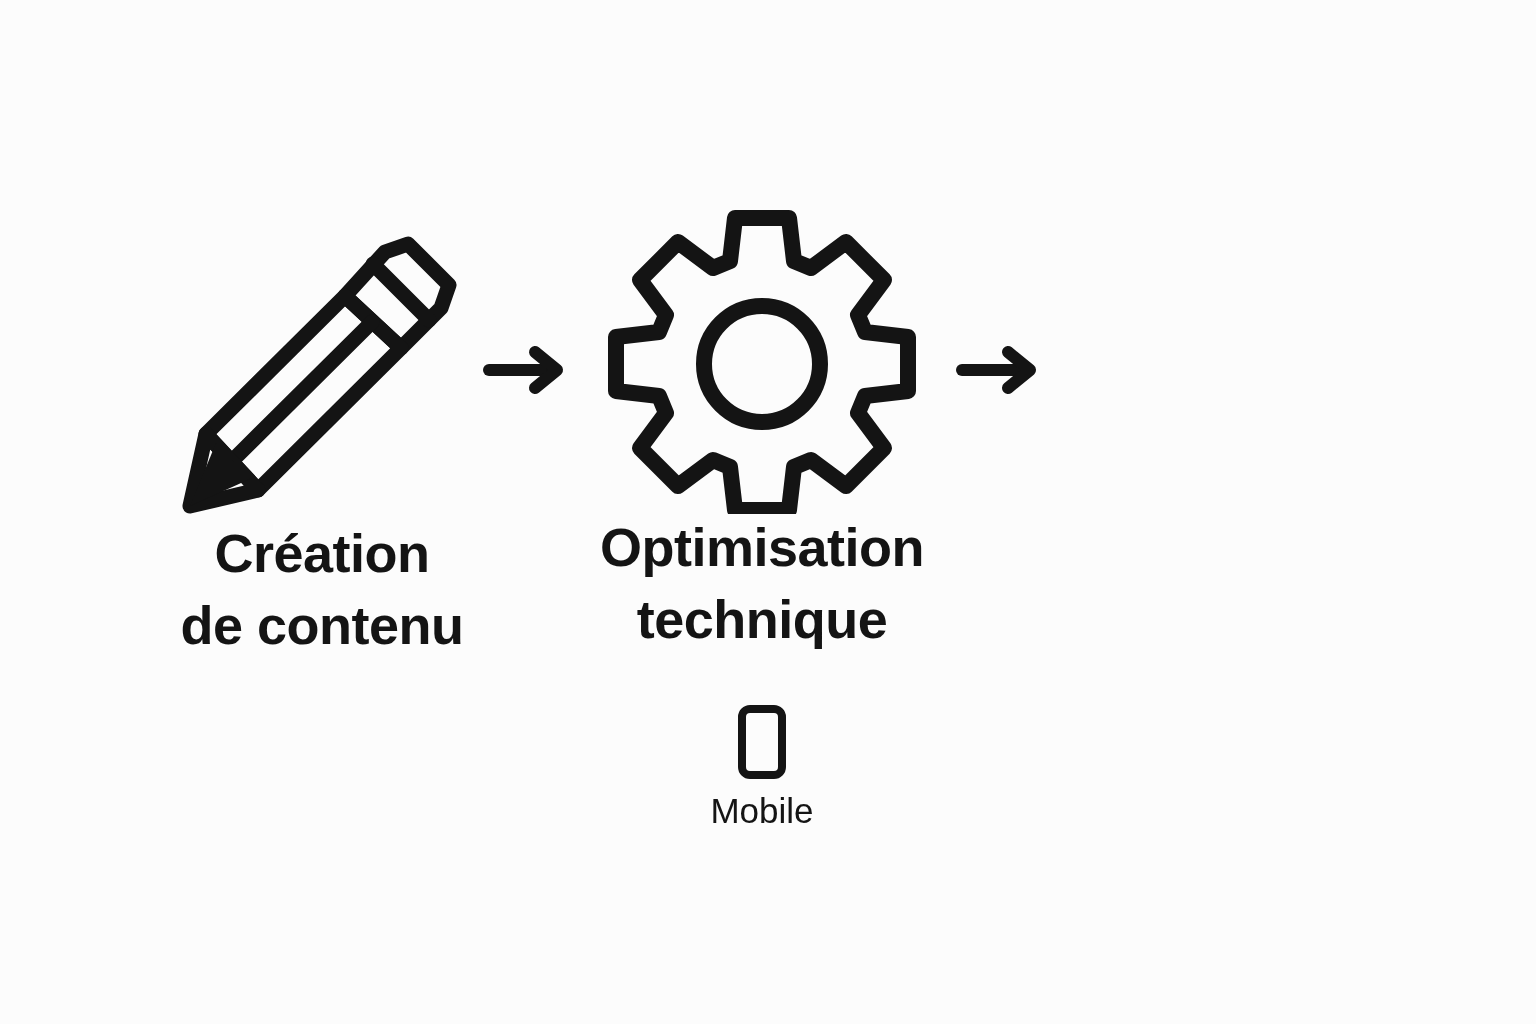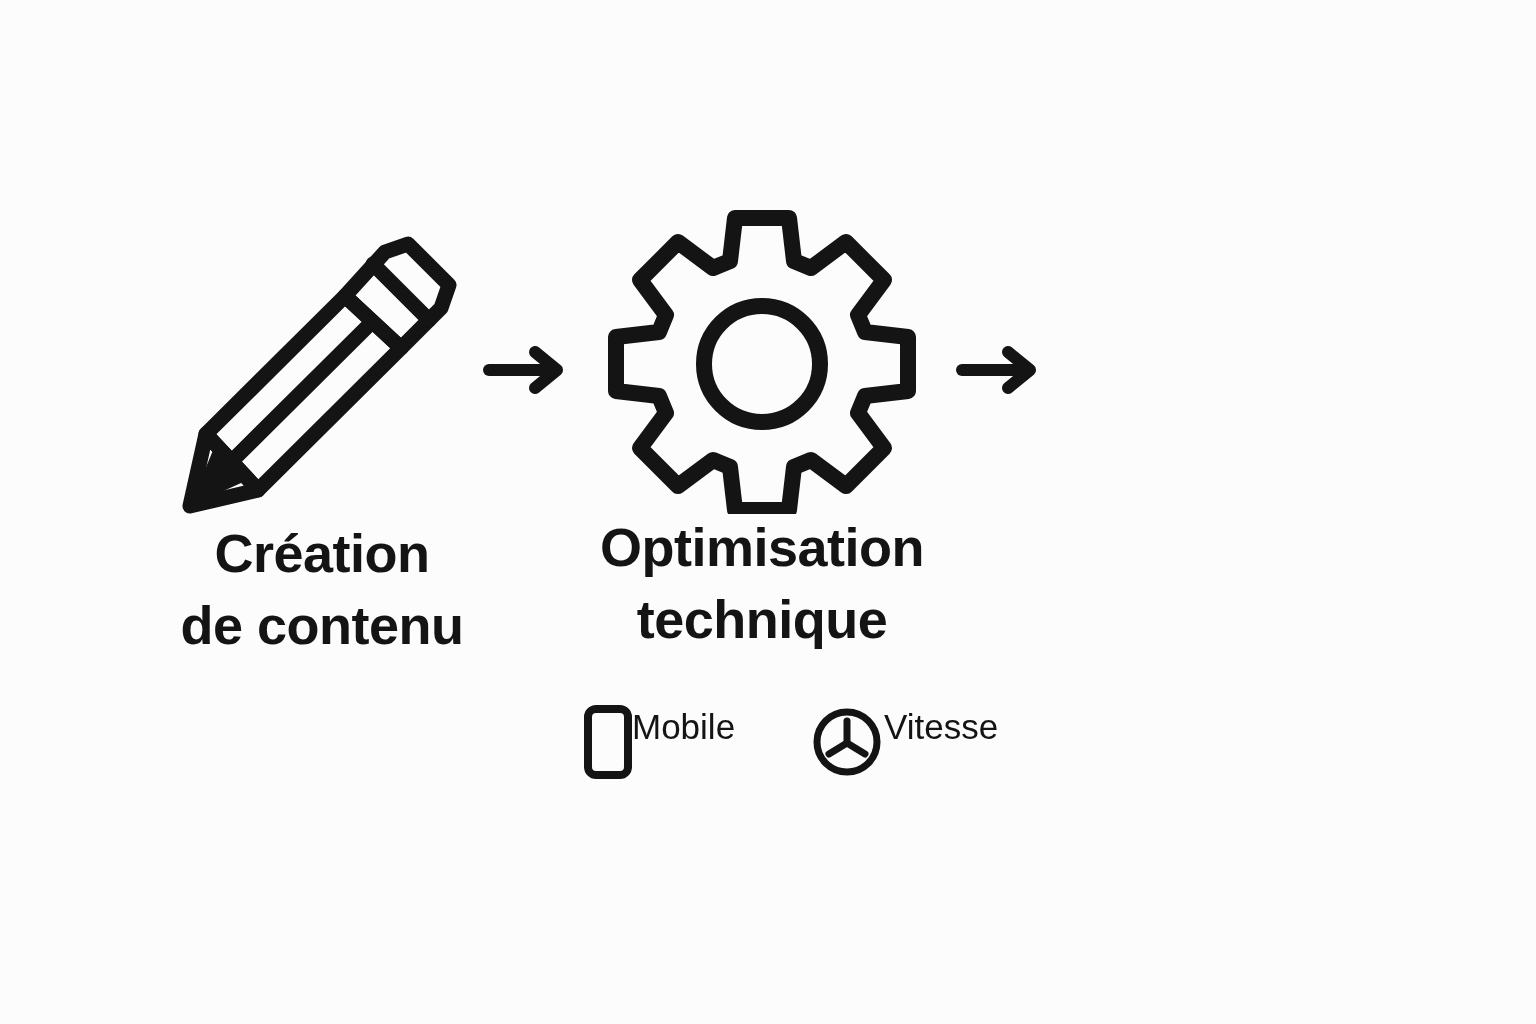--- a/index.html
+++ b/index.html
@@ -89,21 +89,22 @@
     position: absolute;
     left: 536px;
     top: 700px;
     width: 452px;
     display: flex;
     justify-content: center;
     gap: 96px;
   }
   .subfeature {
     display: flex;
-    align-items: flex-start;
+    flex-direction: column;
+    align-items: center;
     width: 130px;
   }
   .subfeature-icon {
     height: 84px;
     display: flex;
     align-items: center;
     justify-content: center;
   }
   .subfeature-label {
     margin-top: 8px;
@@ -187,30 +188,17 @@
 
       <div class="subfeature">
         <div class="subfeature-icon">
           <svg width="48" height="74" viewBox="0 0 48 74">
             <rect x="4" y="4" width="40" height="66" rx="8" ry="8" fill="none" stroke="#141414" stroke-width="8"></rect>
           </svg>
         </div>
         <div class="subfeature-label">Mobile</div>
       </div>
 
-      <div class="subfeature">
-        <div class="subfeature-icon">
-          <svg width="74" height="74" viewBox="0 0 74 74">
-            <g fill="none" stroke="#141414" stroke-width="7" stroke-linecap="round" stroke-linejoin="round">
-              <circle cx="37" cy="37" r="30"></circle>
-              <path d="M37 16 L37 38"></path>
-              <path d="M37 38 L19 49"></path>
-              <path d="M37 38 L55 49"></path>
-            </g>
-          </svg>
-        </div>
-        <div class="subfeature-label">Vitesse</div>
-      </div>
 
     </div>
 
   </div>
 </div>
 
 </body></html>

